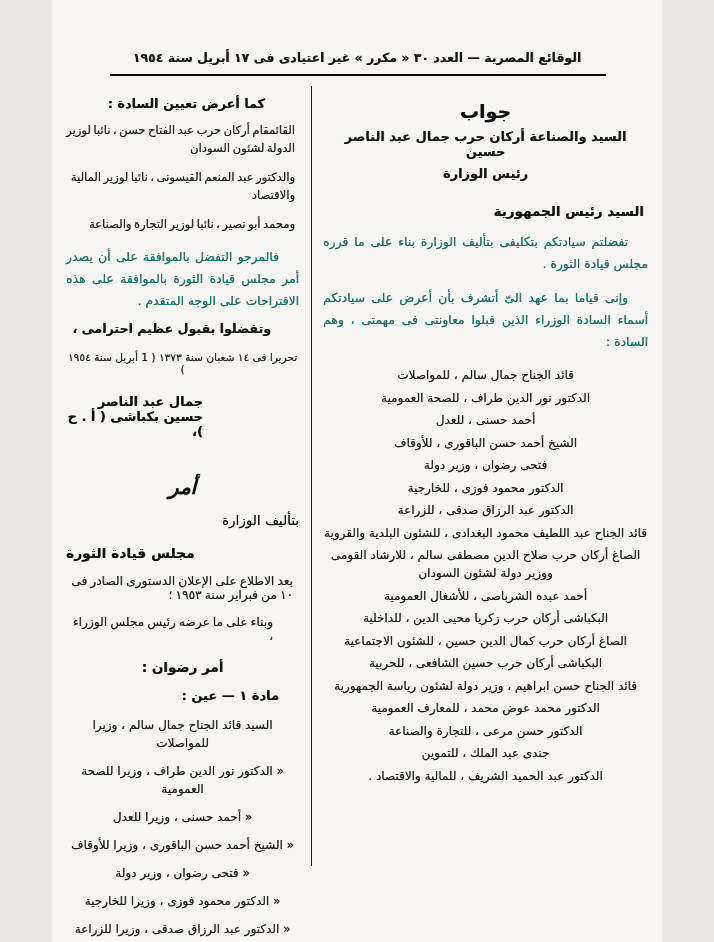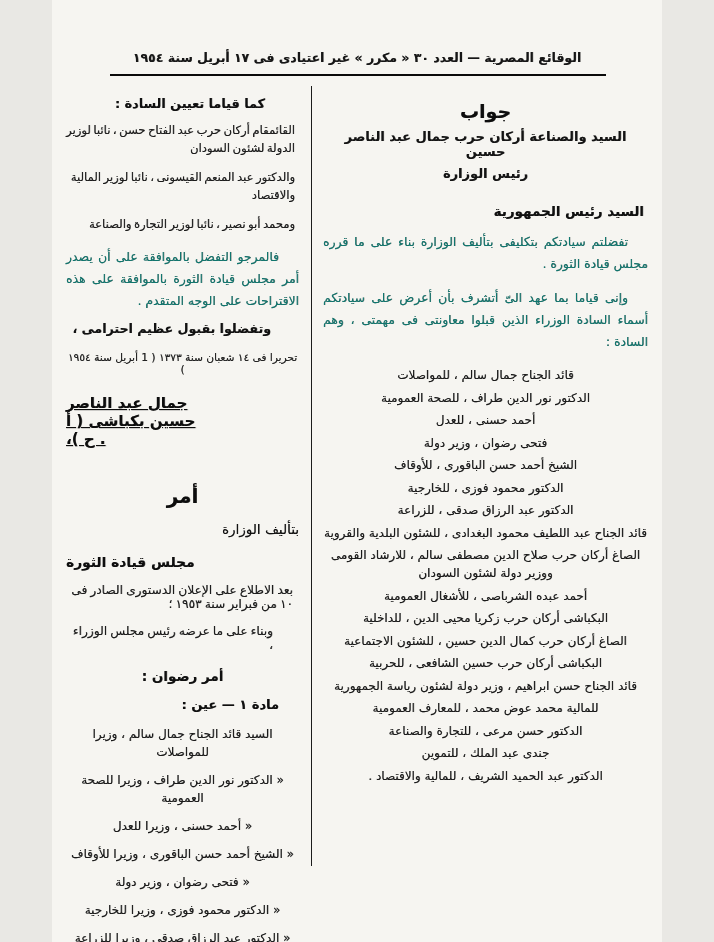--- a/index.html
+++ b/index.html
@@ -16,32 +16,32 @@
     padding-top:50px;text-align:center;font-size:12.5px;font-weight:bold;color:#161616;
     letter-spacing:0;
   }
   .masthead-rule{margin:9px 56px 0 58px;border-bottom:2.5px solid #0a0a0a;}
   .columns{display:flex;align-items:stretch;margin-top:10px;height:780px;}
   .col{box-sizing:border-box;}
   .col-right{width:351px;border-left:1.8px solid #1c1c1c;padding:0 14px 0 11px;}
   .col-left{flex:1;padding:0 12px 0 14px;}
 
   .h-large{font-size:19px;font-weight:bold;text-align:center;margin:14px 0 6px;color:#0d0d0d;}
-  .h-order{font-size:20px;font-weight:bold;text-align:center;margin:36px 0 0;color:#0d0d0d;}
+  .h-order{font-size:20px;font-weight:bold;text-align:center;margin:36px 0 0;color:#0d0d0d;font-style:italic;}
   .center-bold{font-size:13px;font-weight:bold;text-align:center;margin:7px 0 0;color:#141414;}
   .salutation{font-size:13.5px;font-weight:bold;text-align:right;margin:22px 4px 0 0;color:#101010;}
   .para{font-size:12.4px;line-height:1.78;text-align:justify;margin:12px 0 0;color:#0f766e;}
   .para .ind{display:inline-block;width:20px;}
   .list{margin-top:13px;}
   .item{font-size:12px;line-height:1.5;text-align:center;margin:4.5px 0;color:#1a1a1a;}
   .heading-right{font-size:12.8px;font-weight:bold;text-align:right;margin:10px 34px 0 0;color:#101010;}
   .proposal{font-size:11.6px;line-height:1.55;text-align:right;margin:11px 4px 0 0;word-spacing:-1.2px;color:#1b1b1b;}
   .closing{font-size:12.6px;font-weight:bold;text-align:right;margin:9px 28px 0 0;color:#111;}
   .dateline{font-size:10.6px;text-align:center;margin:15px 0 0;color:#222;}
-  .signature{font-size:15px;font-weight:bold;text-align:left;margin:19px 96px 0 0;color:#0d0d0d;text-decoration:underline;}
+  .signature{font-size:13px;font-weight:bold;text-align:right;margin:19px 96px 0 0;color:#0d0d0d;}
   .subtitle{font-size:13.5px;font-weight:normal;text-align:right;margin:13px 0 0;color:#111;}
   .authority{font-size:13.8px;font-weight:bold;text-align:left;margin:17px 46px 0 0;color:#0e0e0e;}
   .preamble{font-size:12.2px;text-align:right;margin:13px 6px 0 0;word-spacing:-0.8px;color:#1c1c1c;}
   .preamble2{margin-right:26px;}
   .decree-intro{font-size:13.5px;font-weight:bold;text-align:center;margin:16px 0 0;color:#101010;}
   .article{font-size:13px;font-weight:bold;text-align:right;margin:13px 20px 0 0;color:#0f0f0f;}
   .appt{font-size:12px;line-height:1.5;text-align:center;margin:10px 0;color:#1a1a1a;}
 </style>
 </head>
 <body>
@@ -57,40 +57,40 @@
       <div class="h-large">جواب</div>
       <div class="center-bold">السيد والصناعة أركان حرب جمال عبد الناصر حسين</div>
       <div class="center-bold">رئيس الوزارة</div>
       <div class="salutation">السيد رئيس الجمهورية</div>
       <div class="para"><span class="ind"></span><span>تفضلتم سيادتكم بتكليفى بتأليف الوزارة بناء على ما قرره مجلس قيادة الثورة .</span></div>
       <div class="para"><span class="ind"></span><span>وإنى قياما بما عهد الىّ أتشرف بأن أعرض على سيادتكم أسماء السادة الوزراء الذين قبلوا معاونتى فى مهمتى ، وهم السادة :</span></div>
       <div class="list">
         <div class="item">قائد الجناح جمال سالم ، للمواصلات</div>
         <div class="item">الدكتور نور الدين طراف ، للصحة العمومية</div>
         <div class="item">أحمد حسنى ، للعدل</div>
+        <div class="item">الشيخ أحمد حسن الباقورى ، للأوقاف</div>
         <div class="item">فتحى رضوان ، وزير دولة</div>
-        <div class="item">الشيخ أحمد حسن الباقورى ، للأوقاف</div>
         <div class="item">الدكتور محمود فوزى ، للخارجية</div>
         <div class="item">الدكتور عبد الرزاق صدقى ، للزراعة</div>
         <div class="item">قائد الجناح عبد اللطيف محمود البغدادى ، للشئون البلدية والقروية</div>
         <div class="item">الصاغ أركان حرب صلاح الدين مصطفى سالم ، للارشاد القومى ووزير دولة لشئون السودان</div>
         <div class="item">أحمد عبده الشرباصى ، للأشغال العمومية</div>
         <div class="item">البكباشى أركان حرب زكريا محيى الدين ، للداخلية</div>
         <div class="item">الصاغ أركان حرب كمال الدين حسين ، للشئون الاجتماعية</div>
         <div class="item">البكباشى أركان حرب حسين الشافعى ، للحربية</div>
         <div class="item">قائد الجناح حسن ابراهيم ، وزير دولة لشئون رياسة الجمهورية</div>
-        <div class="item">للمالية محمد عوض محمد ، للمعارف العمومية</div>
+        <div class="item">الدكتور محمد عوض محمد ، للمعارف العمومية</div>
         <div class="item">الدكتور حسن مرعى ، للتجارة والصناعة</div>
         <div class="item">جندى عبد الملك ، للتموين</div>
         <div class="item">الدكتور عبد الحميد الشريف ، للمالية والاقتصاد .</div>
       </div>
     </div>
 
     <div class="col col-left">
-      <div class="heading-right">كما قياما تعيين السادة :</div>
+      <div class="heading-right">كما أعرض تعيين السادة :</div>
       <div class="proposal">القائمقام أركان حرب عبد الفتاح حسن ، نائبا لوزير الدولة لشئون السودان</div>
       <div class="proposal">والدكتور عبد المنعم القيسونى ، نائبا لوزير المالية والاقتصاد</div>
       <div class="proposal">ومحمد أبو نصير ، نائبا لوزير التجارة والصناعة</div>
       <div class="para"><span class="ind"></span><span>فالمرجو التفضل بالموافقة على أن يصدر أمر مجلس قيادة الثورة بالموافقة على هذه الاقتراحات على الوجه المتقدم .</span></div>
       <div class="closing">وتفضلوا بقبول عظيم احترامى ،</div>
       <div class="dateline">تحريرا فى ١٤ شعبان سنة ١٣٧٣ ( 1 أبريل سنة ١٩٥٤ )</div>
       <div class="signature">جمال عبد الناصر حسين بكباشى ( أ . ح )،</div>
 
       <div class="h-order">أمر</div>
       <div class="subtitle">بتأليف الوزارة</div>

